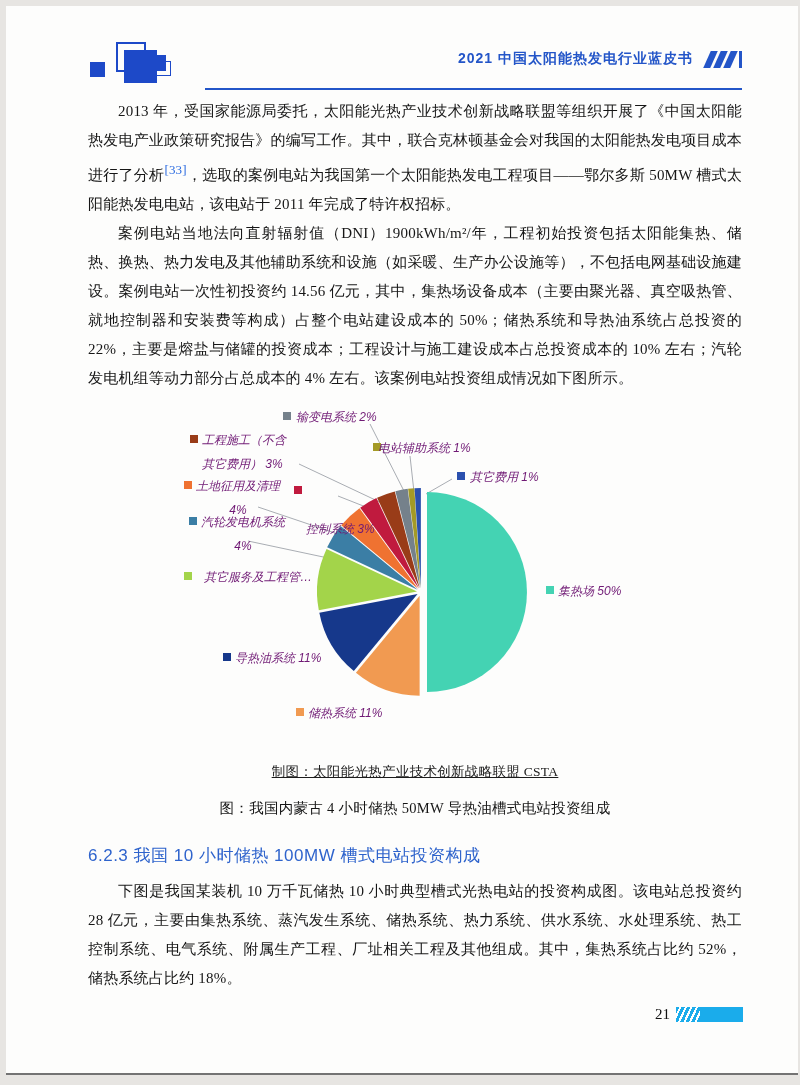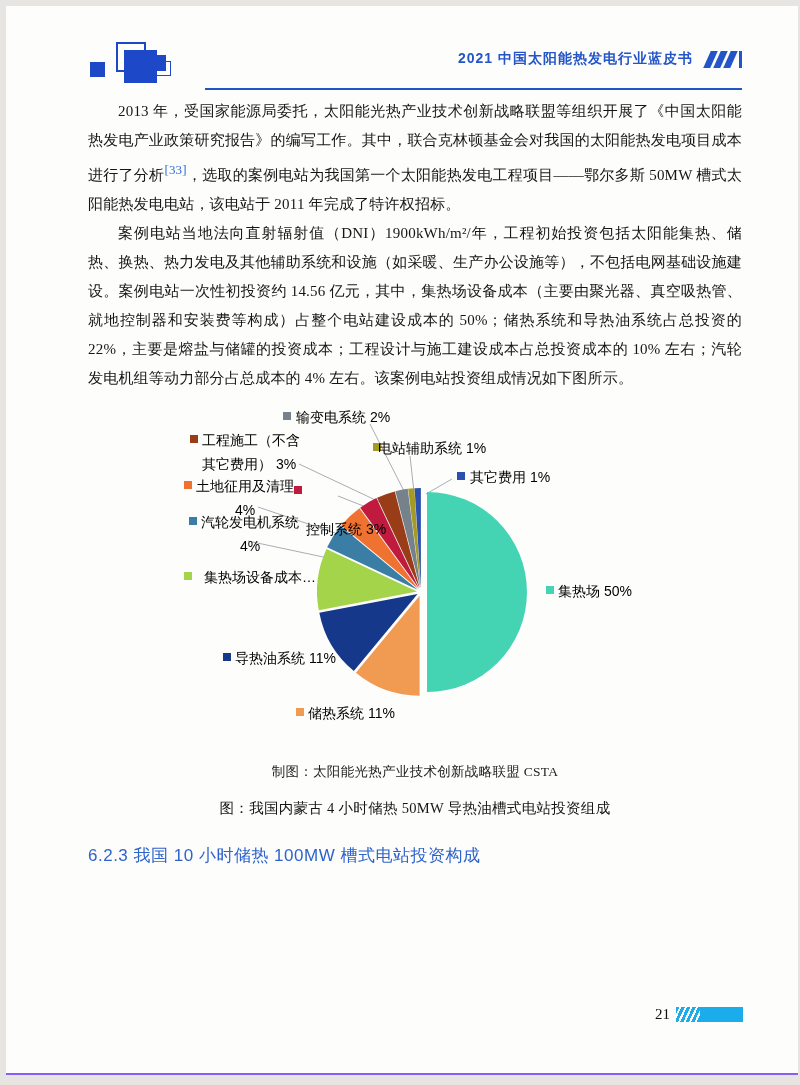--- a/index.html
+++ b/index.html
@@ -1,20 +1,20 @@
 <!DOCTYPE html>
 <html><head>
 <meta charset="utf-8">
 <style>
   * { margin:0; padding:0; box-sizing:border-box; }
   html,body { width:800px; height:1085px; }
   body { background:#e7e5e2; font-family:"Liberation Serif","DejaVu Serif",serif; overflow:hidden; }
   .page {
     position:absolute; left:6px; top:6px; width:792px; height:1069px;
-    background:#fdfdfc; border-bottom:2px solid #8b5cf6;
+    background:#fdfdfc; border-bottom:2px solid #737373;
     padding:0 56px 0 82px;
   }
   
   .hdr { position:relative; height:48px; margin-top:36px; }
   .logo { position:absolute; left:0; top:0; width:90px; height:46px; }
   .logo .sq { position:absolute; background:#1d49c8; }
   .logo .sq-outline { position:absolute; background:transparent; border:2px solid #1d49c8; }
   .hdr-right { position:absolute; right:0; top:8px; display:flex; align-items:center; gap:14px; }
   .hdr-title { color:#2355c8; font-family:"Liberation Sans","DejaVu Sans",sans-serif;
                font-size:14px; font-weight:bold; letter-spacing:1px; }
@@ -30,24 +30,24 @@
   p.body { font-size:15px; line-height:29px; color:#161616; text-align:justify;
            text-indent:2em; letter-spacing:0.2px; }
   .p1 { margin-top:7px; }
   .p2 { margin-top:0; }
   .p3 { margin-top:10px; }
   sup.ref { color:#2a6ae0; font-size:13px; }
   
   .chart { position:relative; width:654px; height:347px; margin-top:9px;
            font-family:"Liberation Sans","DejaVu Sans",sans-serif; }
   .chart svg { position:absolute; left:0; top:0; }
-  .callout { position:absolute; font-size:14px; color:#000000; line-height:24px; white-space:nowrap; }
+  .callout { position:absolute; font-size:12px; color:#701a75; line-height:24px; white-space:nowrap;font-style:italic; }
   .callout.c2 div:nth-child(2){ text-align:center; }
   .mark { position:absolute; width:8px; height:8px; }
-  .cap-src { margin-top:14px; text-align:center; font-size:13.5px; color:#1c1c1c; letter-spacing:0.3px; }
+  .cap-src { margin-top:14px; text-align:center; font-size:13.5px; color:#1c1c1c; letter-spacing:0.3px;text-decoration:underline; }
   .cap-fig { margin-top:18px; text-align:center; font-size:14.5px; color:#161616; letter-spacing:0.3px; }
   
   .ftr { position:absolute; top:1000px; right:55px; display:flex; align-items:center; gap:6px; }
   .pagenum { font-size:15px; color:#111; }
   .ftr-bar { width:67px; height:15px; display:flex; }
   .ftr-bar .stripes { width:24px; height:100%;
      background:repeating-linear-gradient(115deg,#1aaceb 0px,#1aaceb 3px,#ffffff 3px,#ffffff 5px); }
   .ftr-bar .solid { flex:1; background:#1aaceb; }
 </style>
 </head>
@@ -129,21 +129,21 @@
         <div class="callout" style="left: 382px; top: 63px;">
           <div>其它费用 1%</div>
         </div>
         <span class="mark" style="left: 101px; top: 115px; background: rgb(59, 126, 165);"></span>
         <div class="callout c2" style="left: 113px; top: 108px;">
           <div>汽轮发电机系统</div>
           <div>4%</div>
         </div>
         <span class="mark" style="left: 96px; top: 170px; background: rgb(163, 212, 74);"></span>
         <div class="callout" style="left: 116px; top: 163px;">
-          <div>集热场设备成本…</div>
+          <div>其它服务及工程管…</div>
         </div>
         <span class="mark" style="left: 458px; top: 184px; background: rgb(68, 211, 179);"></span>
         <div class="callout" style="left: 470px; top: 177px;">
           <div>集热场 50%</div>
         </div>
         <span class="mark" style="left: 135px; top: 251px; background: rgb(22, 56, 139);"></span>
         <div class="callout" style="left: 147px; top: 244px;">
           <div>导热油系统 11%</div>
         </div>
         <span class="mark" style="left: 208px; top: 306px; background: rgb(241, 154, 81);"></span>
@@ -151,20 +151,21 @@
           <div>储热系统 11%</div>
         </div>
       </div>
   </div>
 
   <p class="cap-src">制图：太阳能光热产业技术创新战略联盟 CSTA</p>
   <p class="cap-fig">图：我国内蒙古 4 小时储热 50MW 导热油槽式电站投资组成</p>
 
   <h2 class="sec h623">6.2.3 我国 10 小时储热 100MW 槽式电站投资构成</h2>
 
+  <p class="body p3">下图是我国某装机 10 万千瓦储热 10 小时典型槽式光热电站的投资构成图。该电站总投资约 28 亿元，主要由集热系统、蒸汽发生系统、储热系统、热力系统、供水系统、水处理系统、热工控制系统、电气系统、附属生产工程、厂址相关工程及其他组成。其中，集热系统占比约 52%，储热系统占比约 18%。</p>
 
   <div class="ftr">
     <span class="pagenum">21</span>
     <span class="ftr-bar">
         <span class="stripes"></span>
         <span class="solid"></span>
       </span>
   </div>
 
 </div>

